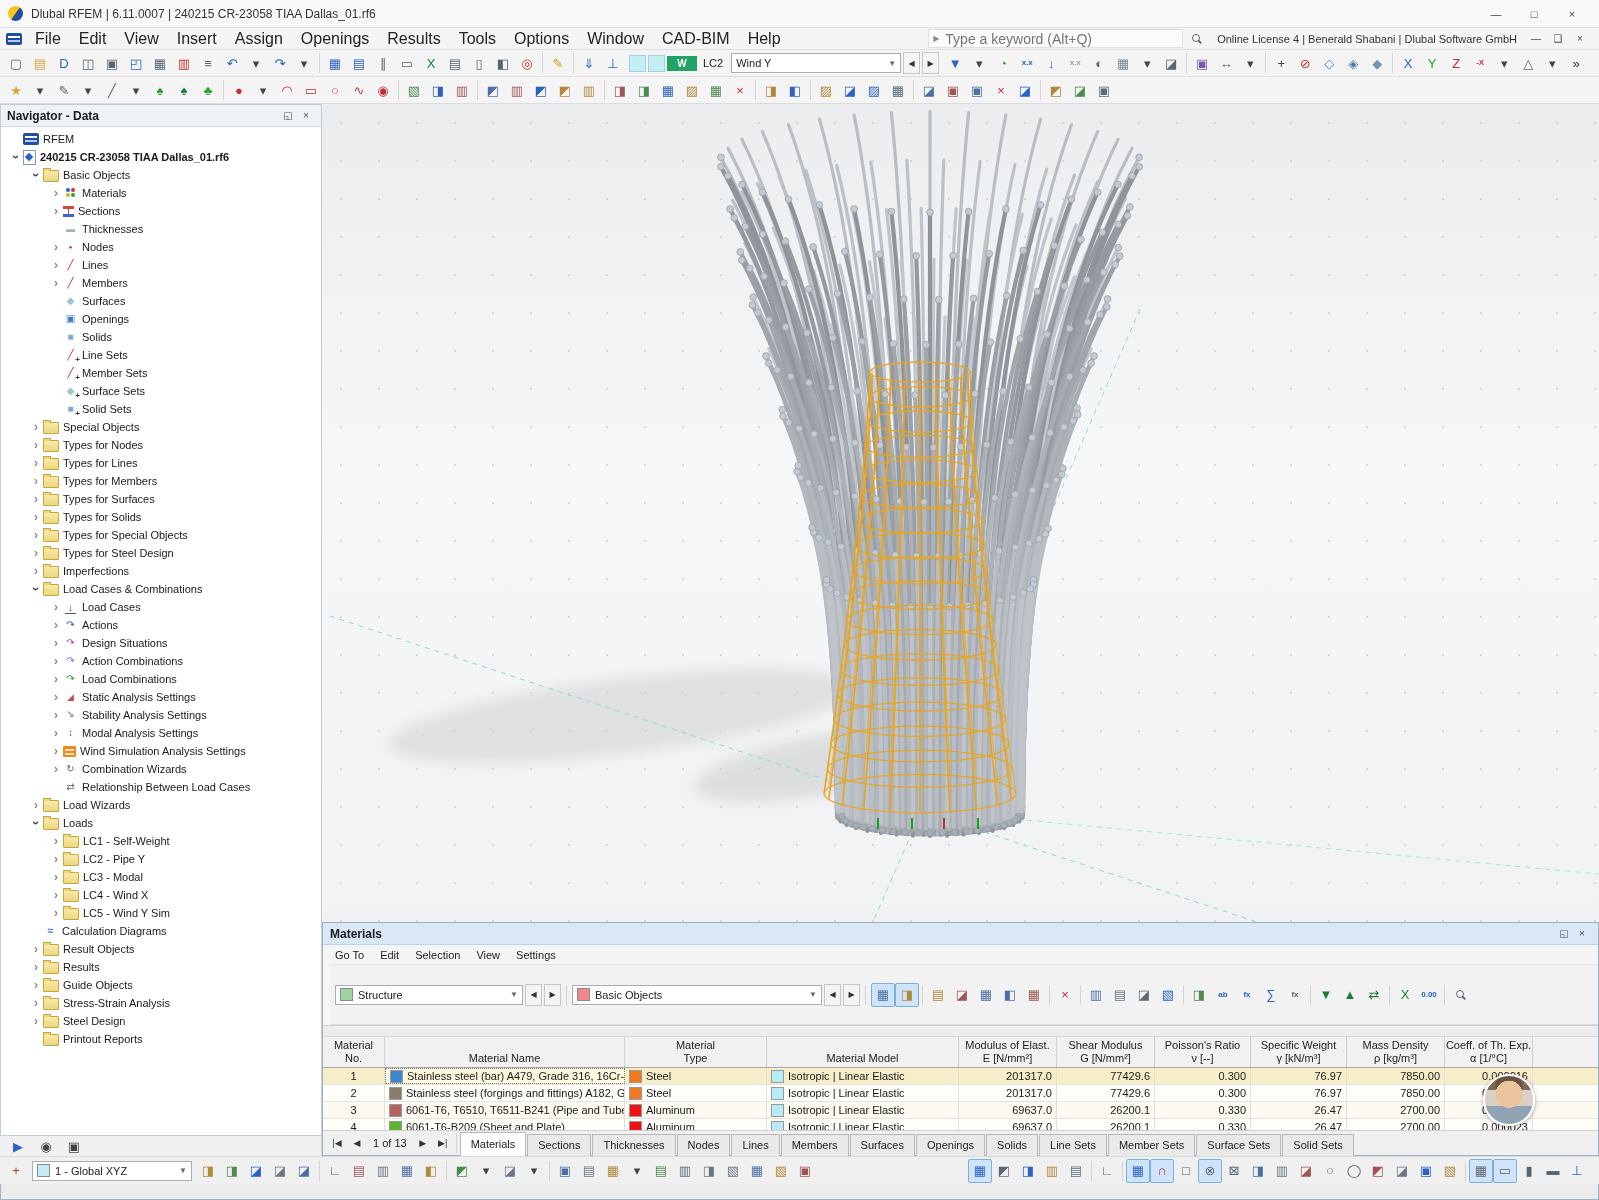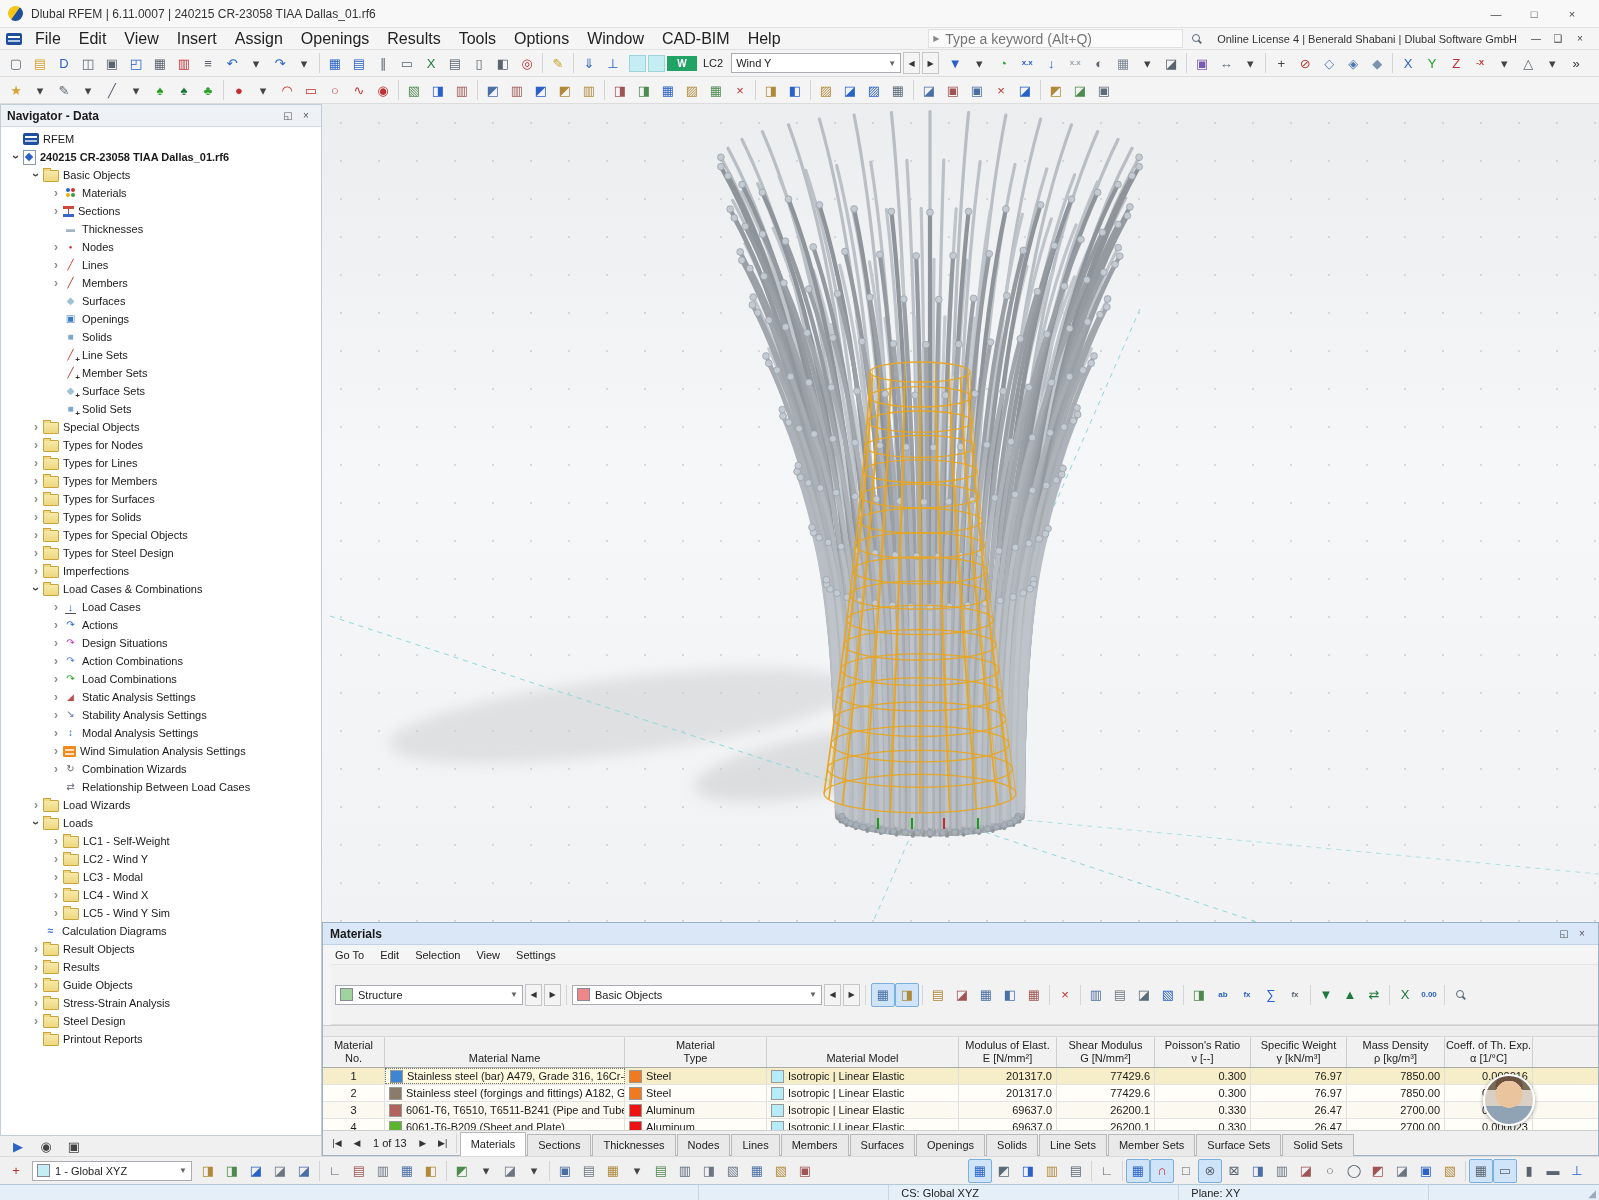--- a/index.html
+++ b/index.html
@@ -707,21 +707,21 @@
           <span class="lbl">Loads</span>
         </div>
         <div class="trow" style="padding-left: 48px;">
           <span class="exp ">›</span>
           <span class="tic tic-folder"></span>
           <span class="lbl">LC1 - Self-Weight</span>
         </div>
         <div class="trow" style="padding-left: 48px;">
           <span class="exp ">›</span>
           <span class="tic tic-folder"></span>
-          <span class="lbl">LC2 - Wind Y</span>
+          <span class="lbl">LC2 - Pipe Y</span>
         </div>
         <div class="trow" style="padding-left: 48px;">
           <span class="exp ">›</span>
           <span class="tic tic-folder"></span>
           <span class="lbl">LC3 - Modal</span>
         </div>
         <div class="trow" style="padding-left: 48px;">
           <span class="exp ">›</span>
           <span class="tic tic-folder"></span>
           <span class="lbl">LC4 - Wind X</span>
@@ -1797,27 +1797,15 @@
         </span>
         <span class="tbtn">
           <span class="glyph" style="color: rgb(90, 101, 112);">▬</span>
         </span>
         <span class="tbtn">
           <span class="glyph" style="color: rgb(42, 98, 200);">⊥</span>
         </span>
       </div>
   </div>
 
-  <div id="statusbar">
-    <div class="sseg" style="flex:1;border-left:none;"></div>
-    <div class="sseg" style="width:190px;"></div>
-    <div class="sseg" style="width:290px;">
-        <span>CS: Global XYZ</span>
-      </div>
-    <div class="sseg" style="width:250px;">
-        <span>Plane: XY</span>
-      </div>
-    <div class="sseg" style="width:160px;"></div>
-    <span class="grip">◢</span>
-  </div>
 
   <div id="avatar"></div>
 </div>
 
 </body></html>

